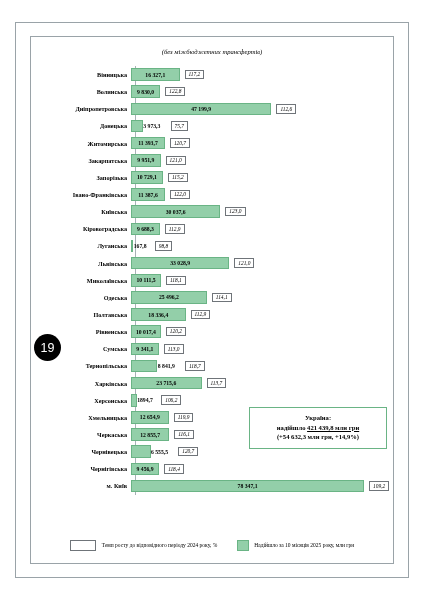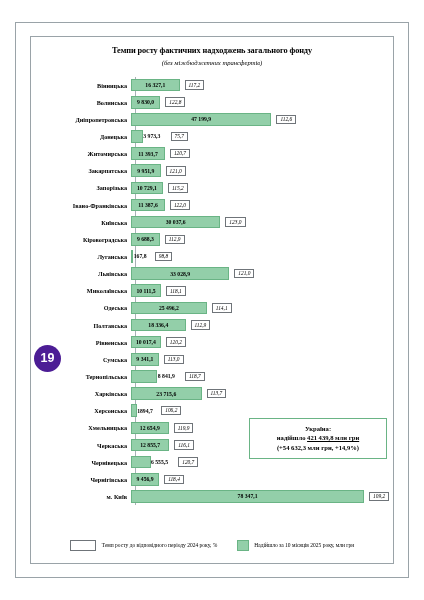--- a/index.html
+++ b/index.html
@@ -114,24 +114,24 @@
     font-style:italic;
     line-height:6.5px;
     white-space:nowrap;
     box-sizing:border-box;
   }
   .badge{
     position:absolute;
     left:3px;
     width:27px;height:27px;
     border-radius:50%;
-    background:#4c1d95;
+    background:#000000;
     color:#ffffff;
     font-family:"Liberation Sans", sans-serif;
-    font-weight:bold;
+    font-weight:normal;
     font-size:12.5px;
     display:flex;
     align-items:center;
     justify-content:center;
     z-index:12;
   }
   .summary-box{
     position:absolute;
     left:218px;
     width:138px;
@@ -182,21 +182,20 @@
   }
 </style>
 </head>
 <body>
 
 <div id="page">
   <div class="outer-frame"></div>
   <div class="inner-frame">
 
     <div class="title-block">
-      <div class="title-line">Темпи росту фактичних надходжень загального фонду</div>
       <div class="subtitle-line">(без міжбюджетних трансфертів)</div>
     </div>
 
     <div class="plot" id="plot">
       <div class="axis-line" id="axis-line" style="height: 428.75px;"></div>
       <div id="rows">
           <div class="row">
             <div class="row-label">Вінницька</div>
             <div class="bar-area">
               <div class="bar" style="width: 48.57px;">

